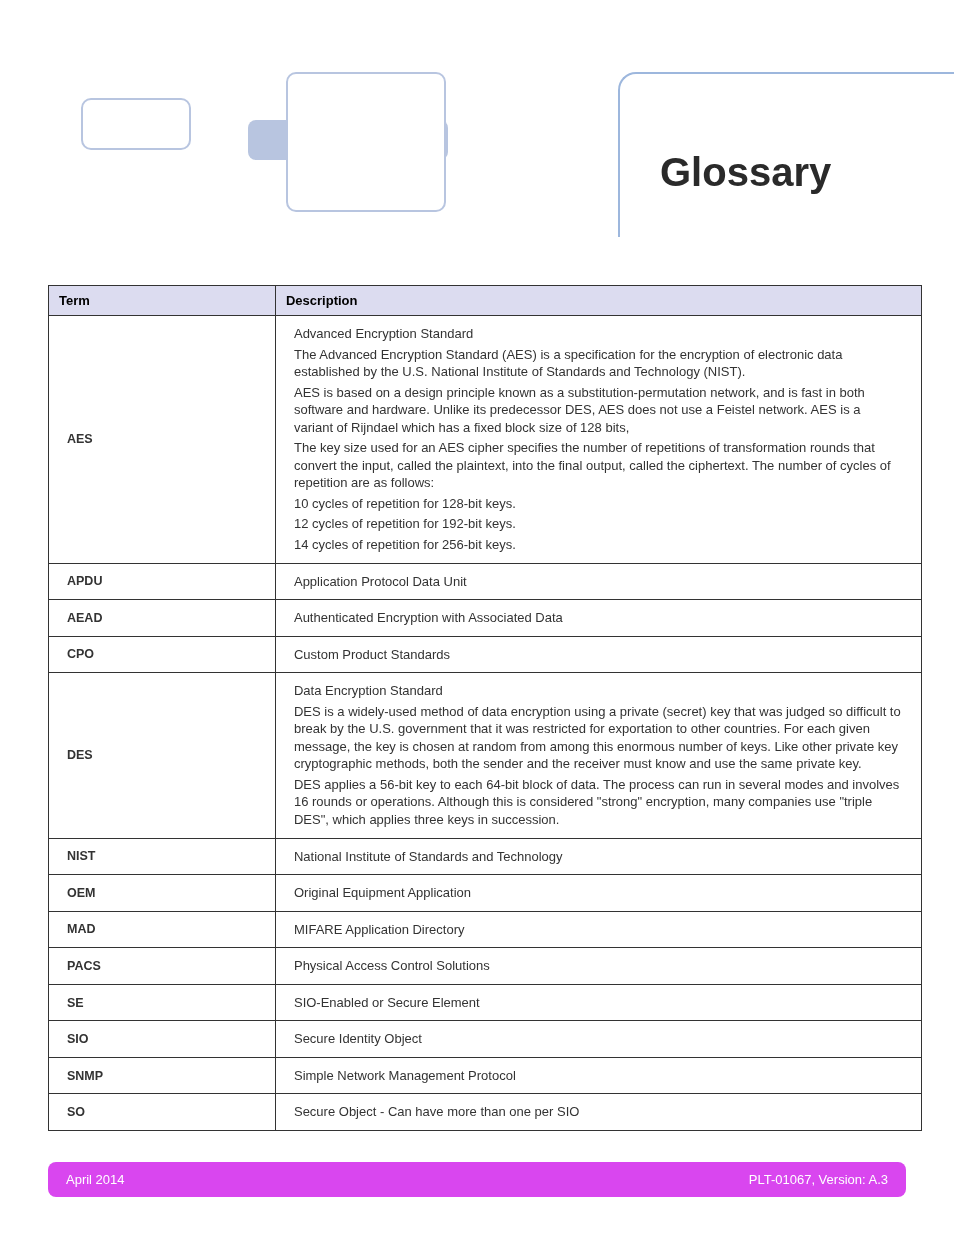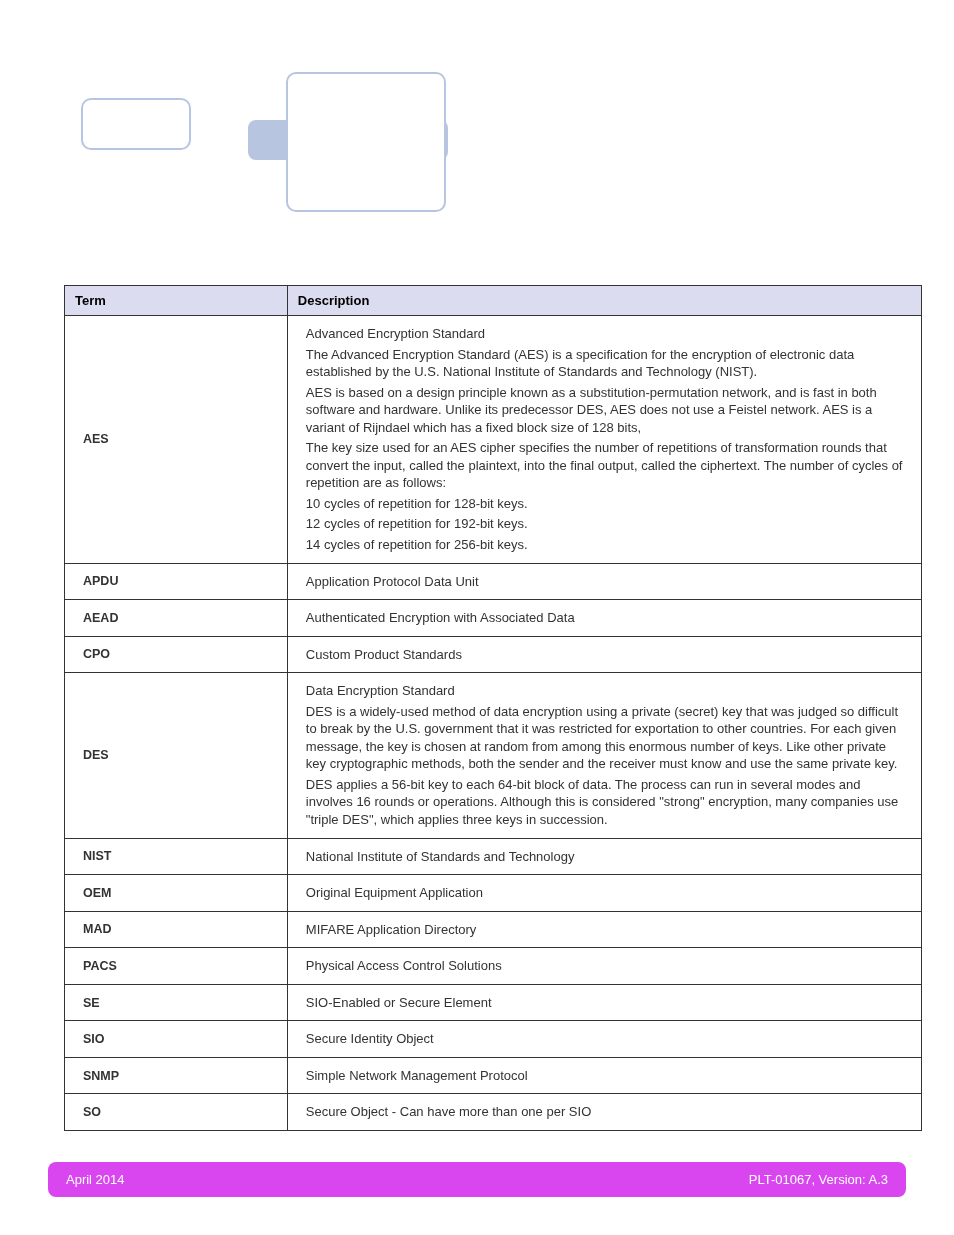--- a/index.html
+++ b/index.html
@@ -48,21 +48,20 @@
     font-size: 40px;
     font-weight: 700;
     color: #2a2a2a;
     font-family: "Segoe UI", Arial, sans-serif;
   }
   .content {
     position: absolute;
     top: 285px;
     left: 48px;
     right: 32px;
-    margin-left: 16px;
   }
   table.glossary {
     width: 100%;
     border-collapse: collapse;
     font-size: 13px;
   }
   table.glossary th {
     background: #dcdcf0;
     text-align: left;
     font-weight: 700;
@@ -102,20 +101,23 @@
     justify-content: space-between;
   }
 </style>
 </head>
 <body>
 
 <div class="header-graphic">
   <div class="shape-blue-fill shape1"></div>
   <div class="shape-outline shape2"></div>
   <div class="shape-outline shape3"></div>
+  <div class="title-panel">
+    <h1>Glossary</h1>
+  </div>
 </div>
 
 <div class="content">
   <table class="glossary">
     <thead>
       <tr>
         <th class="term-col">Term</th>
         <th>Description</th>
       </tr>
     </thead>

